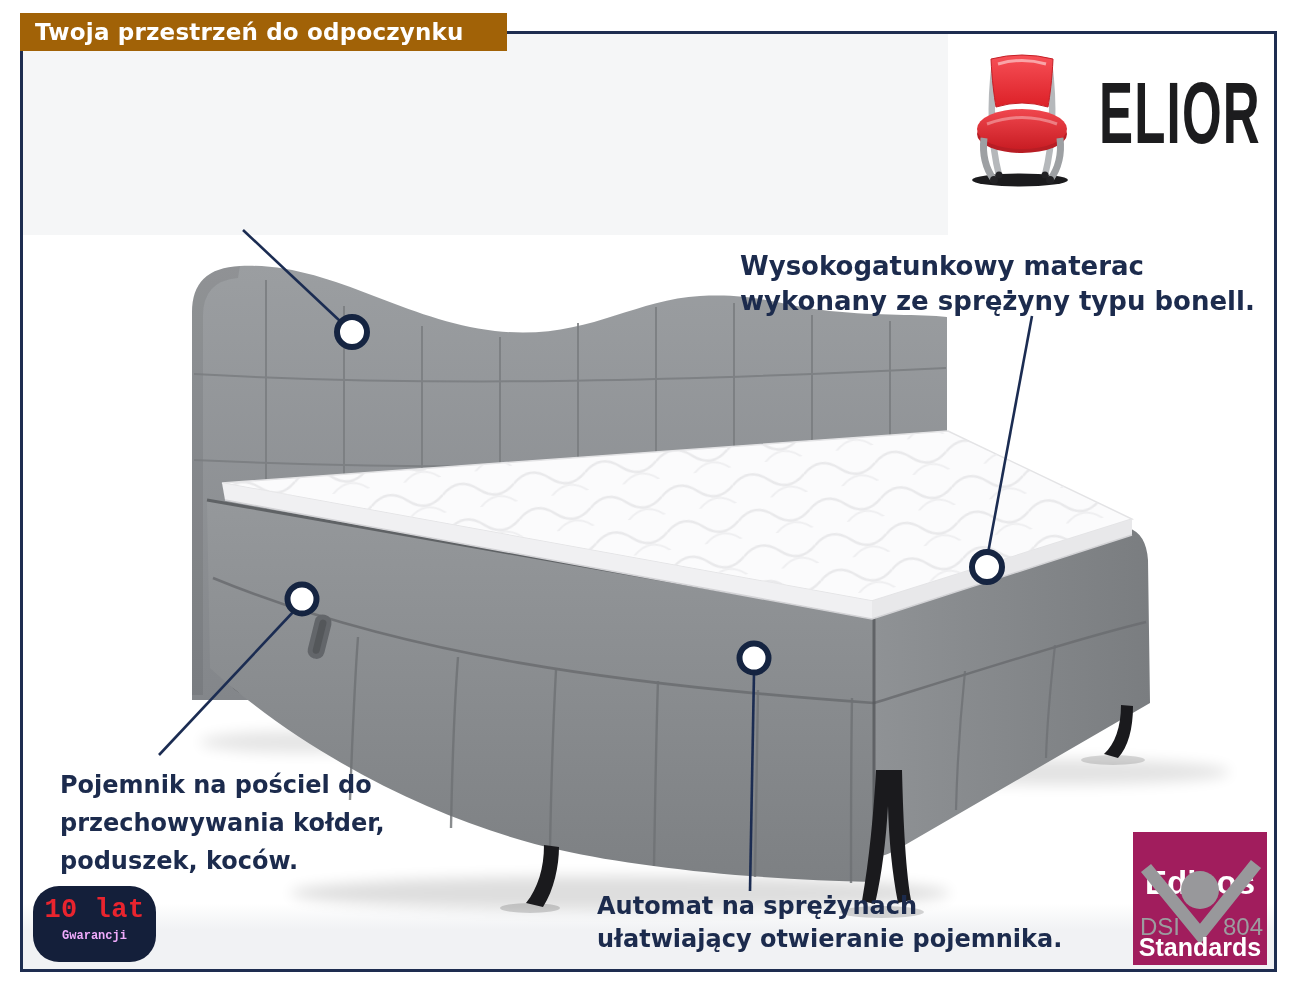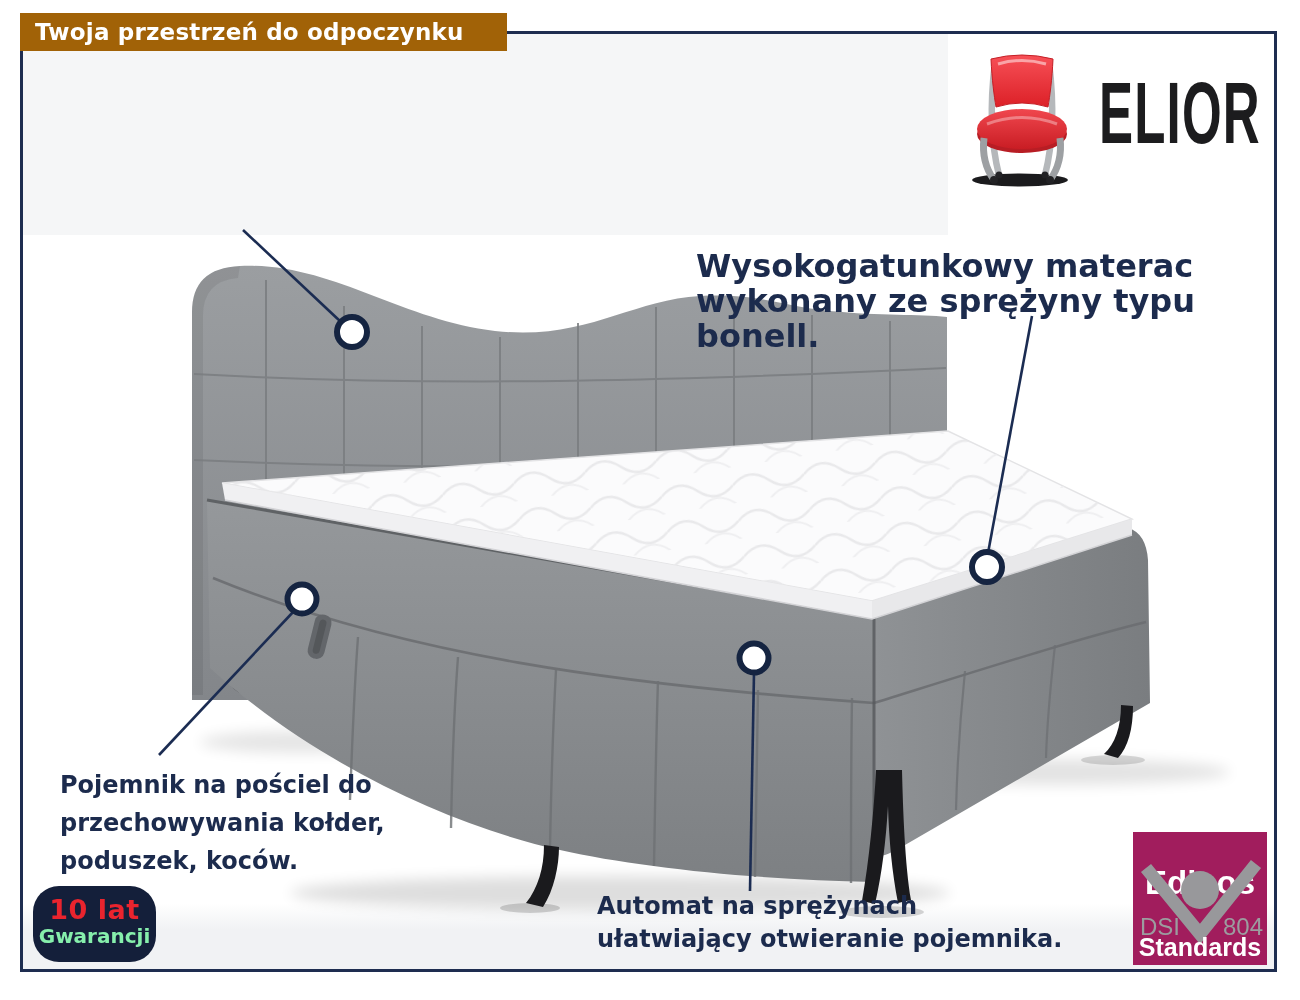--- a/index.html
+++ b/index.html
@@ -11,28 +11,28 @@
   .band-bottom { position:absolute; left:22px; top:903px; width:1253px; height:67px;
     background:linear-gradient(#ffffff, #f1f2f4 40%); }
   .frame { position:absolute; left:20px; top:31px; width:1257px; height:941px;
     border:3px solid #1e2d50; box-sizing:border-box; }
   .header-bar { position:absolute; left:20px; top:13px; width:487px; height:38px;
     background:#a16207; color:#ffffff; font-size:23px; font-weight:bold; line-height:38px;
     padding-left:15px; box-sizing:border-box; letter-spacing:0.2px; }
   .bed-svg { position:absolute; left:0; top:0; width:1300px; height:1000px; }
   .callout { position:absolute; color:#1c2b4d; font-weight:bold; white-space:pre-line; }
   .callout-fabric   { left:55px;  top:68px;  font-size:23.5px; line-height:31px; width:640px; }
-  .callout-mattress { left:696px; top:249px; font-size:32px;  line-height:35px; }
+  .callout-mattress { left:740px; top:249px; font-size:26px;  line-height:35px; }
   .callout-storage  { left:60px;  top:752px; font-size:24px;  line-height:38px;margin-top:14px; }
   .callout-mechanism{ left:597px; top:890px; font-size:24px;  line-height:33px; }
   .badge { position:absolute; left:33px; top:886px; width:123px; height:76px;
-    background:#141f3a; border-radius:26px; text-align:center; }
+    background:#141f3a; border-radius:26px; text-align:center;font-family:Liberation Mono, monospace; }
   .badge-value { display:block; margin-top:10px; color:#e9242e; font-size:27px;
     font-weight:bold; line-height:28px; letter-spacing:0.5px; }
-  .badge-label { display:block; color:#86efac; font-size:20px; font-weight:bold; line-height:24px; }
+  .badge-label { display:block; color:#f0abfc; font-size:12px; font-weight:bold; line-height:24px; }
   .chair-svg { position:absolute; left:962px; top:48px; width:120px; height:140px; }
   .elior-word { position:absolute; left:1099px; top:69px;
     font-family:"Liberation Sans", sans-serif; font-size:88px; font-weight:bold;
     color:#1c1c1e; letter-spacing:2px; line-height:88px;
     transform:scaleX(0.58); transform-origin:0 0; }
   .edinos-svg { position:absolute; left:1133px; top:832px; width:134px; height:133px; }
   .edinos-svg text { font-family:"Liberation Sans", sans-serif; }
 </style>
 </head>
 <body>

